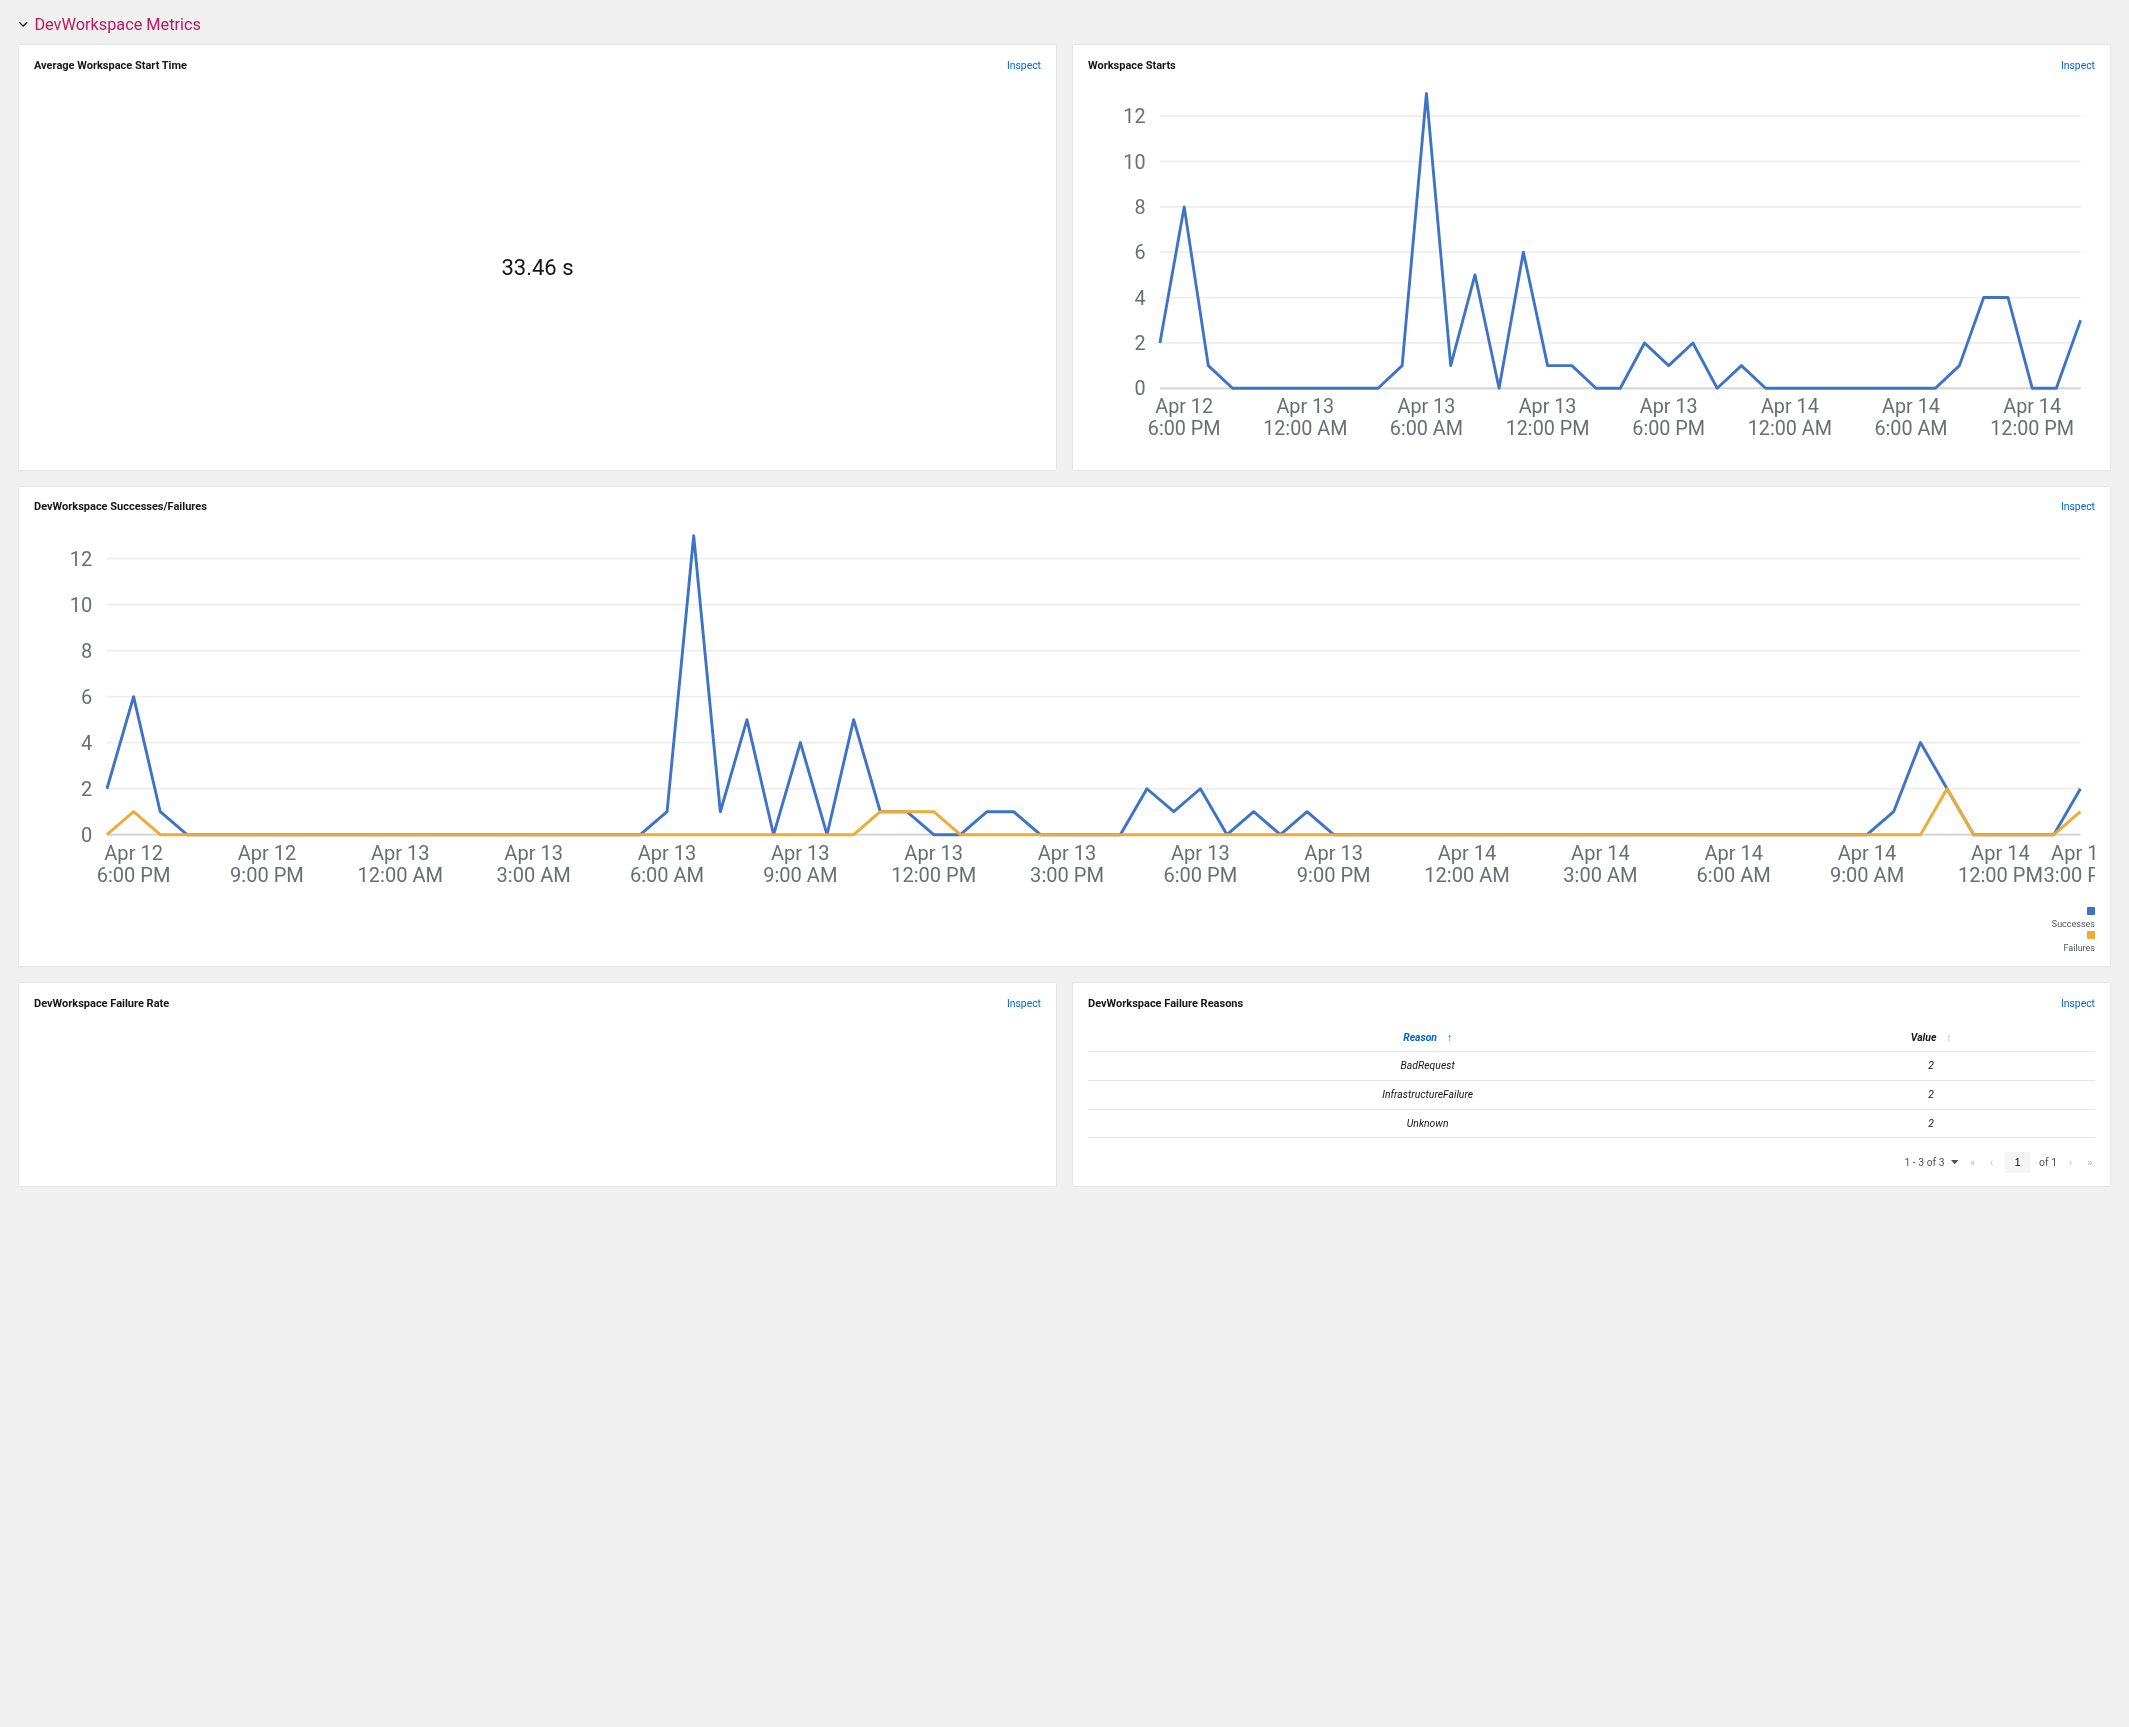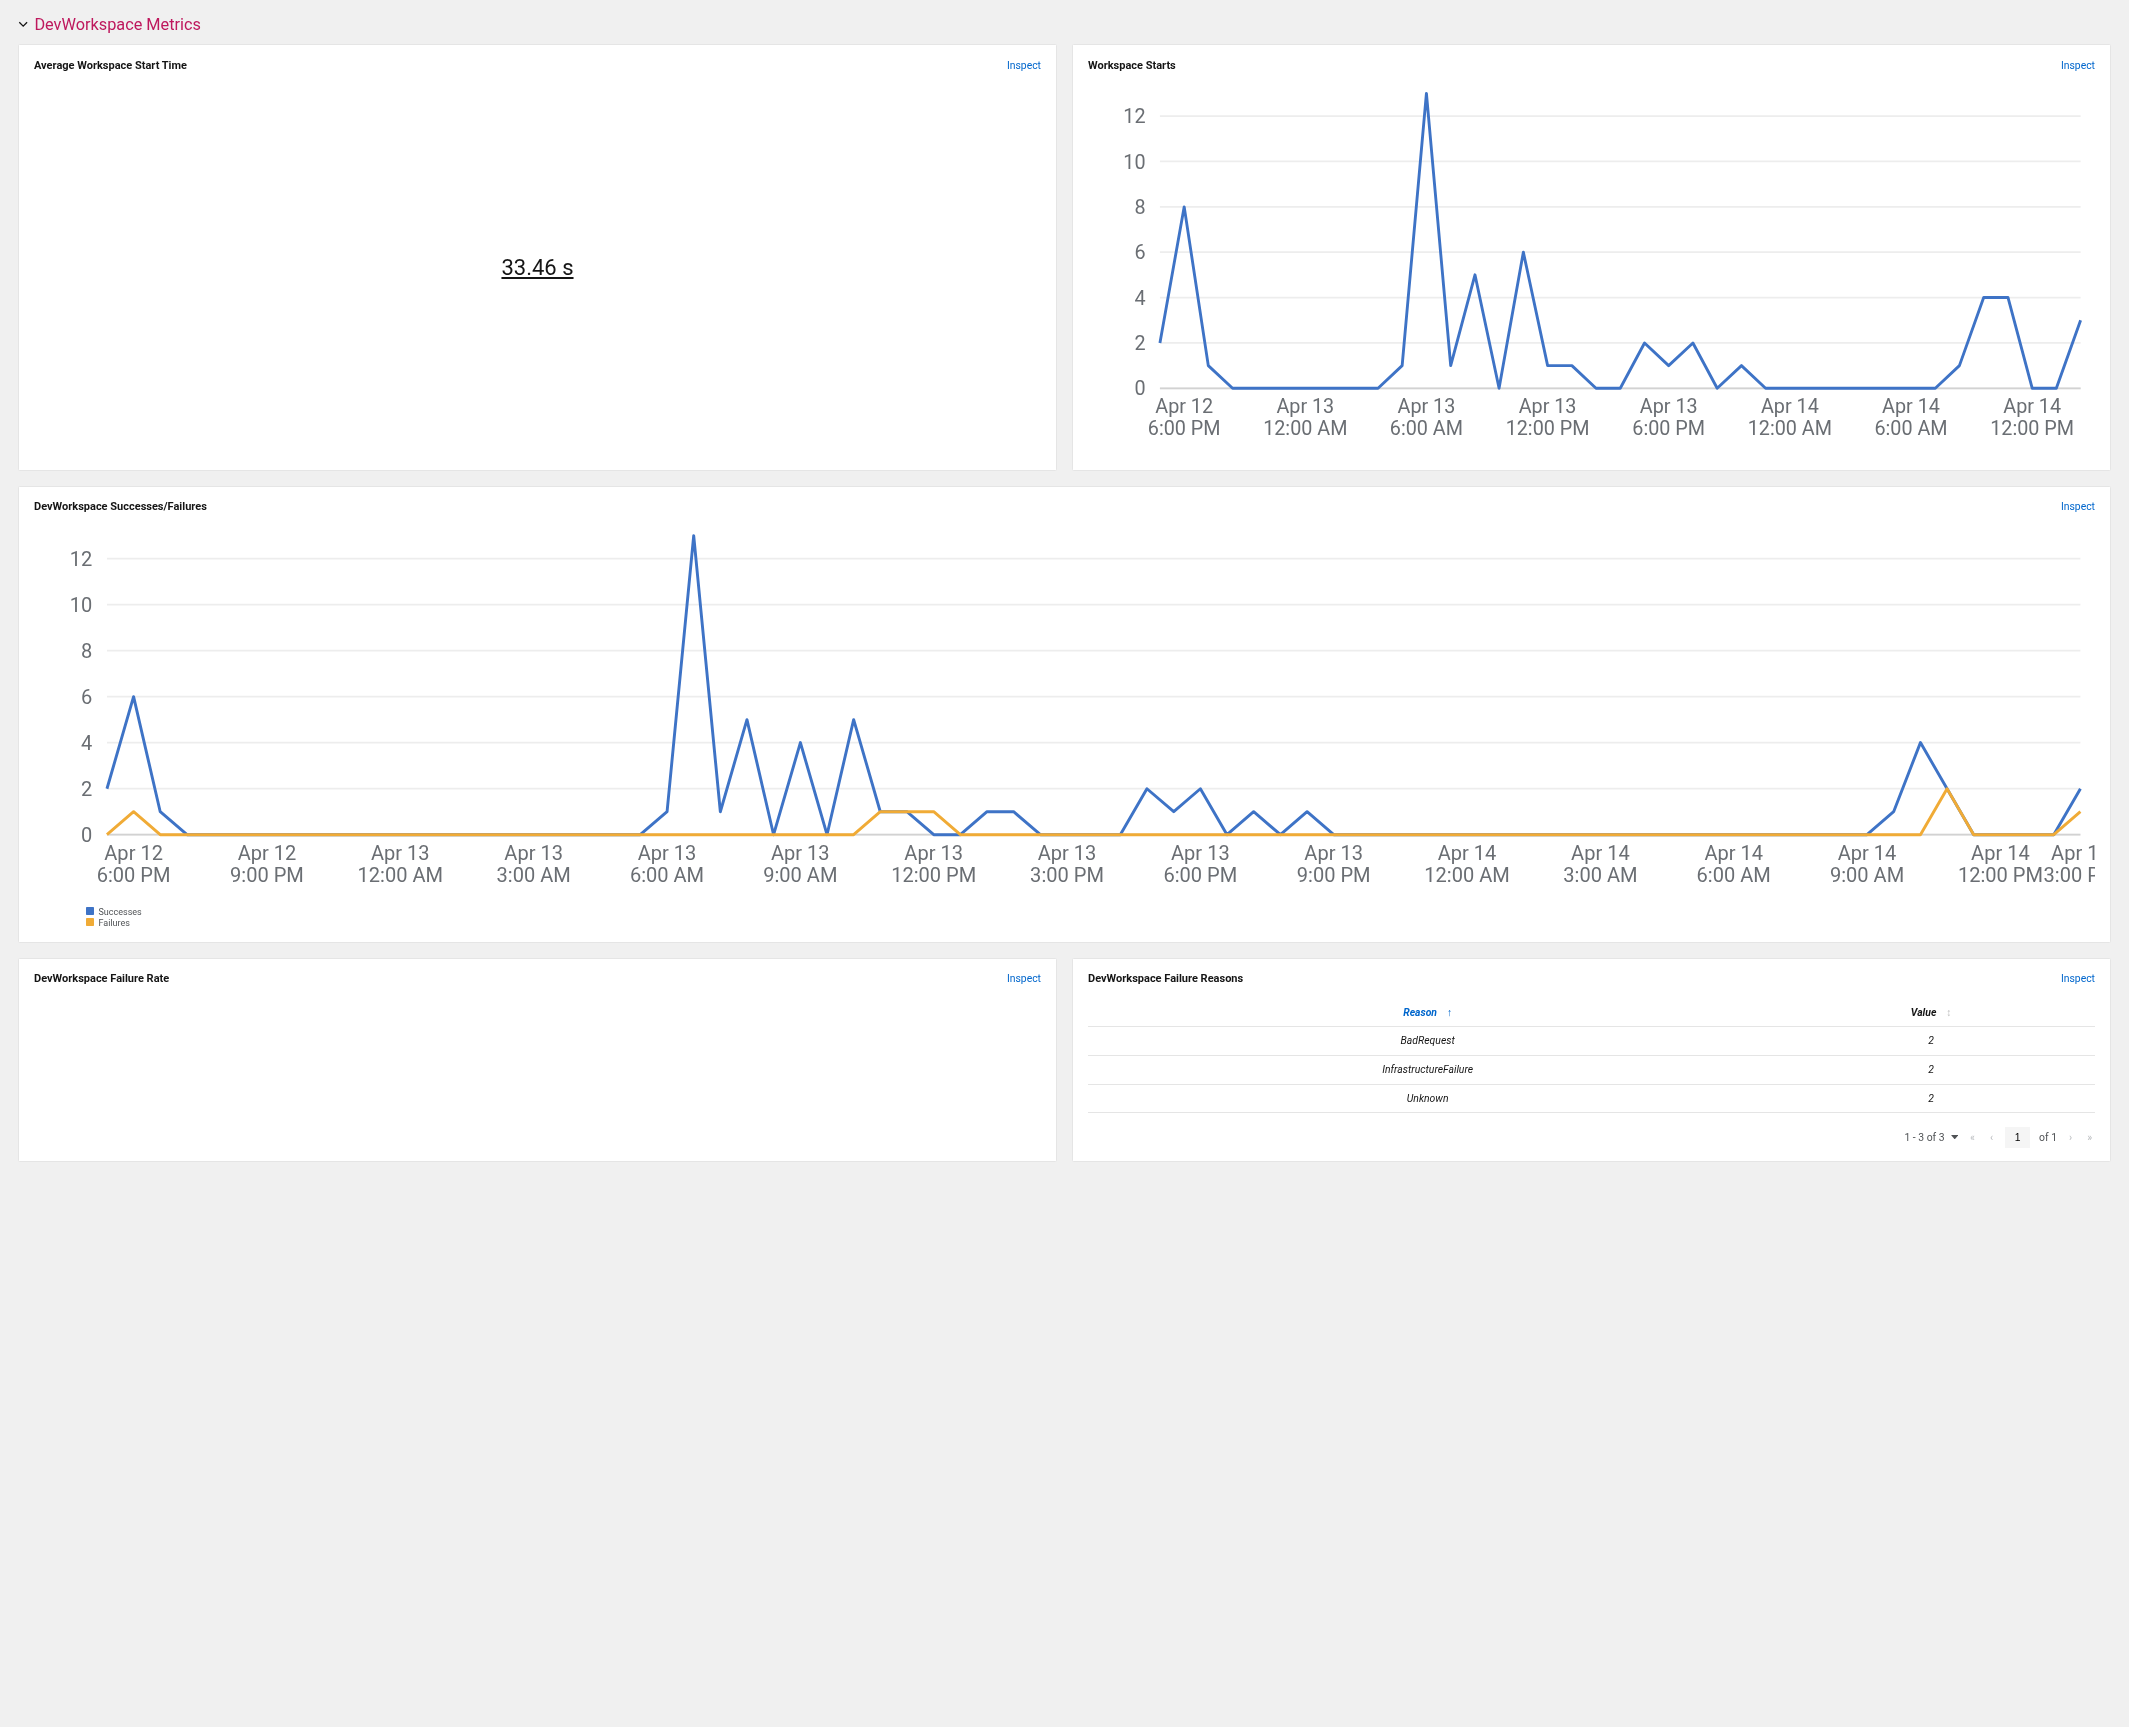--- a/index.html
+++ b/index.html
@@ -50,26 +50,25 @@
   .panel-title { font-size: 11px; font-weight: 700; }
   .inspect-link { color: #0066cc; font-size: 10.4px; text-decoration: none; cursor: pointer; }
   .big-value {
     flex: 1;
     display: flex;
     align-items: center;
     justify-content: center;
     font-size: 22px;
     font-weight: 400;
     color: #151515;
-    text-decoration: underline;
   }
   .chart-wrap { flex: 1; min-height: 0; }
   svg { display: block; }
   .legend-row { display: flex; flex-direction: column; gap: 1.5px; margin-top: 3px; padding-left: 52px; }
-  .legend-item { display: flex; align-items: flex-start; gap: 4.4px; font-size: 9px; color: #4f5255; }
+  .legend-item { display: flex; align-items: flex-end; gap: 4.4px; font-size: 9px; color: #4f5255; flex-direction: column; }
   .legend-swatch { width: 8.1px; height: 8.1px; display: inline-block; border-radius: 0.7px; }
   
   .reasons-table { width: 100%; border-collapse: collapse; margin-top: 6px; }
   .reasons-table th, .reasons-table td {
     text-align: center;
     padding: 7.4px 3px;
     border-bottom: 0.7px solid #e5e5e5;
     font-size: 10.4px;
     font-style: italic;
   }

